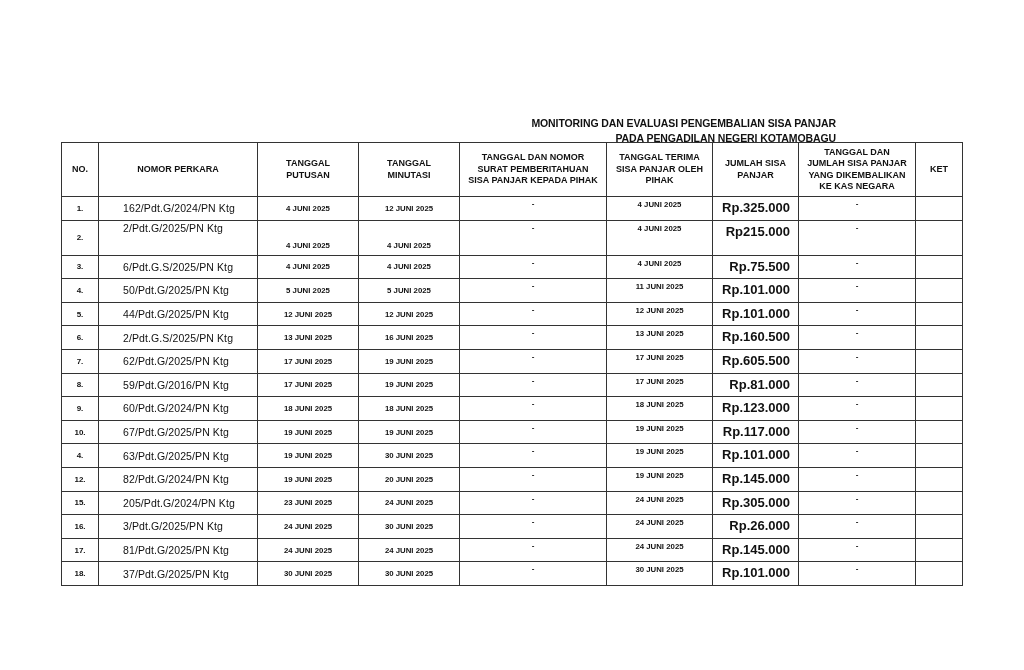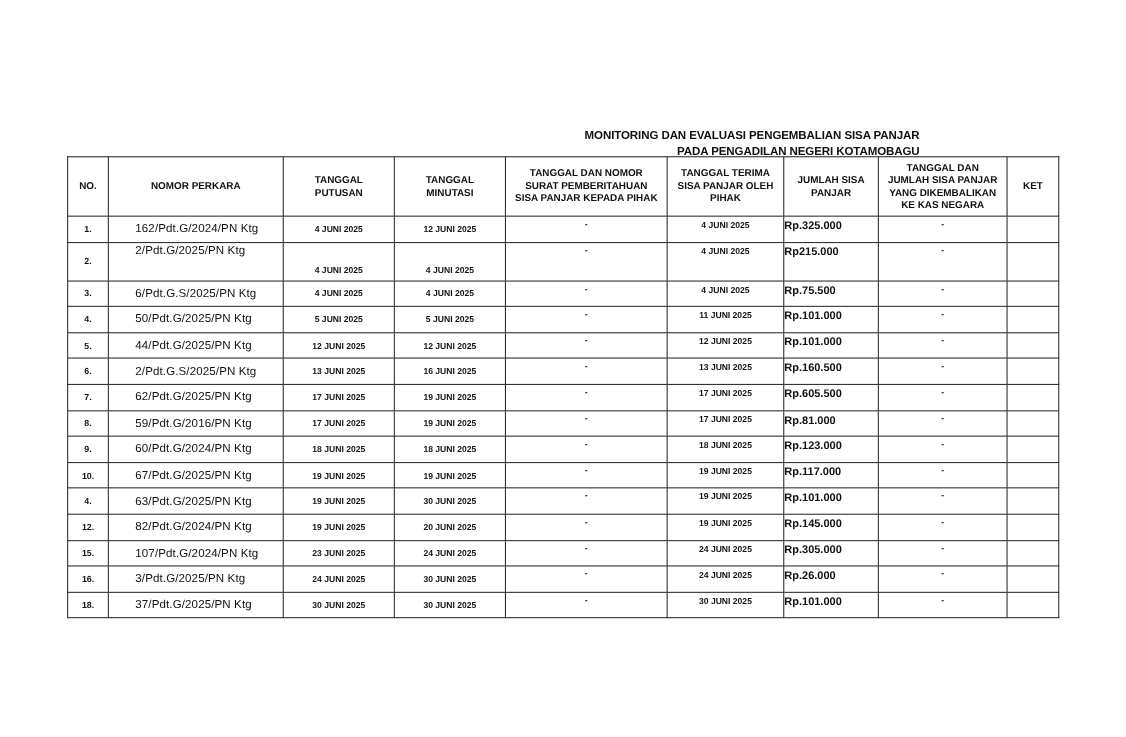--- a/index.html
+++ b/index.html
@@ -15,21 +15,21 @@
   th { font-weight: bold; font-size: 9px; line-height: 11.5px; text-align: center; vertical-align: middle; height: 53px; }
   td { font-size: 9.5px; height: 19.6px; }
   tr.tall td { height: 29px; }
   td.no { font-weight: bold; font-size: 8px; text-align: center; vertical-align: middle; }
   td.perkara { font-size: 10.5px; padding-left: 24px; vertical-align: middle; letter-spacing: 0.1px; }
   tr.tall td.perkara { vertical-align: top; padding-top: 1px; }
   td.date { font-weight: bold; font-size: 7.8px; text-align: center; vertical-align: middle; }
   tr.tall td.date { vertical-align: bottom; padding-bottom: 5px; }
   td.surat, td.kas { font-weight: bold; font-size: 8px; text-align: center; vertical-align: top; padding-top: 2px; }
   td.terima { font-weight: bold; font-size: 7.8px; text-align: center; vertical-align: top; padding-top: 3px; }
-  td.jumlah { font-weight: bold; font-size: 10px; text-align: left; vertical-align: top; padding-top: 3px; padding-right: 8px; }
+  td.jumlah { font-weight: bold; font-size: 13px; text-align: right; vertical-align: top; padding-top: 3px; padding-right: 8px; }
   td.ket { }
 </style>
 </head>
 <body>
 
 <div class="title-block">
   <div class="title-line l1">MONITORING DAN EVALUASI PENGEMBALIAN SISA PANJAR</div>
   <div class="title-line l2">PADA PENGADILAN NEGERI KOTAMOBAGU</div>
 </div>
 
@@ -198,37 +198,48 @@
     <td class="date">19 JUNI 2025</td>
     <td class="date">20 JUNI 2025</td>
     <td class="surat">-</td>
     <td class="terima">19 JUNI 2025</td>
     <td class="jumlah">Rp.145.000</td>
     <td class="kas">-</td>
     <td class="ket"></td>
   </tr>
       <tr>
     <td class="no">15.</td>
-    <td class="perkara">107/Pdt.G/2024/PN Ktg</td>
+    <td class="perkara">205/Pdt.G/2024/PN Ktg</td>
     <td class="date">23 JUNI 2025</td>
     <td class="date">24 JUNI 2025</td>
     <td class="surat">-</td>
     <td class="terima">24 JUNI 2025</td>
     <td class="jumlah">Rp.305.000</td>
     <td class="kas">-</td>
     <td class="ket"></td>
   </tr>
       <tr>
     <td class="no">16.</td>
     <td class="perkara">3/Pdt.G/2025/PN Ktg</td>
     <td class="date">24 JUNI 2025</td>
     <td class="date">30 JUNI 2025</td>
     <td class="surat">-</td>
     <td class="terima">24 JUNI 2025</td>
     <td class="jumlah">Rp.26.000</td>
+    <td class="kas">-</td>
+    <td class="ket"></td>
+  </tr>
+      <tr>
+    <td class="no">17.</td>
+    <td class="perkara">81/Pdt.G/2025/PN Ktg</td>
+    <td class="date">24 JUNI 2025</td>
+    <td class="date">24 JUNI 2025</td>
+    <td class="surat">-</td>
+    <td class="terima">24 JUNI 2025</td>
+    <td class="jumlah">Rp.145.000</td>
     <td class="kas">-</td>
     <td class="ket"></td>
   </tr>
       <tr>
     <td class="no">18.</td>
     <td class="perkara">37/Pdt.G/2025/PN Ktg</td>
     <td class="date">30 JUNI 2025</td>
     <td class="date">30 JUNI 2025</td>
     <td class="surat">-</td>
     <td class="terima">30 JUNI 2025</td>

